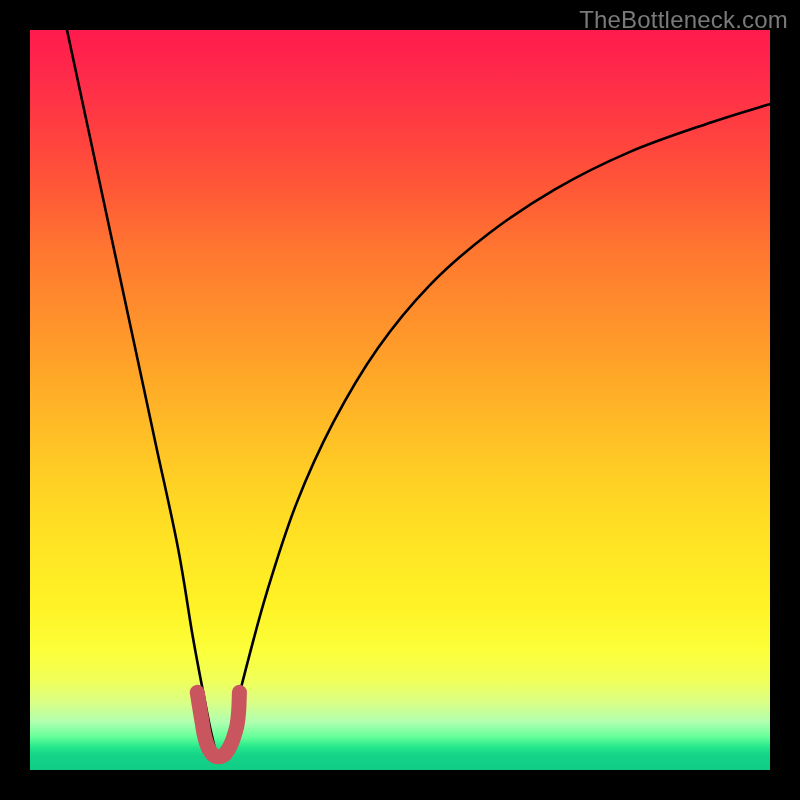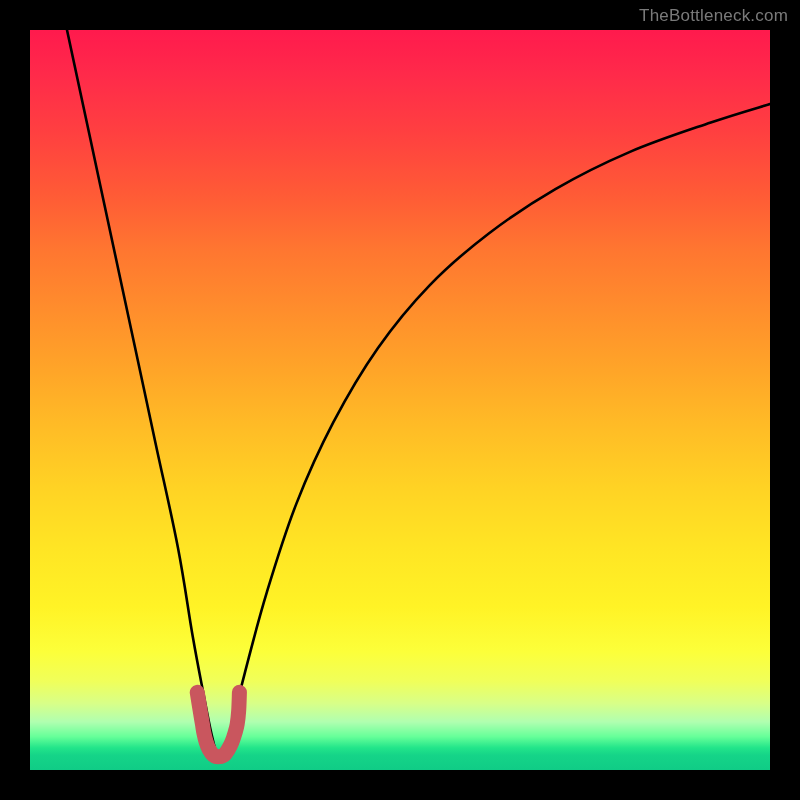--- a/index.html
+++ b/index.html
@@ -37,21 +37,21 @@
       #22e58a 97%,
       #15d488 98%,
       #10cc86 100%
     );
   }
   .watermark {
     position: absolute;
     top: 6px;
     right: 12px;
     color: #7a7a7a;
-    font-size: 17px;
+    font-size: 24px;
     font-weight: 500;
     letter-spacing: 0.2px;
     user-select: none;
   }
   svg.curve {
     position: absolute;
     left: 0; top: 0;
     width: 740px;
     height: 740px;
     overflow: visible;

